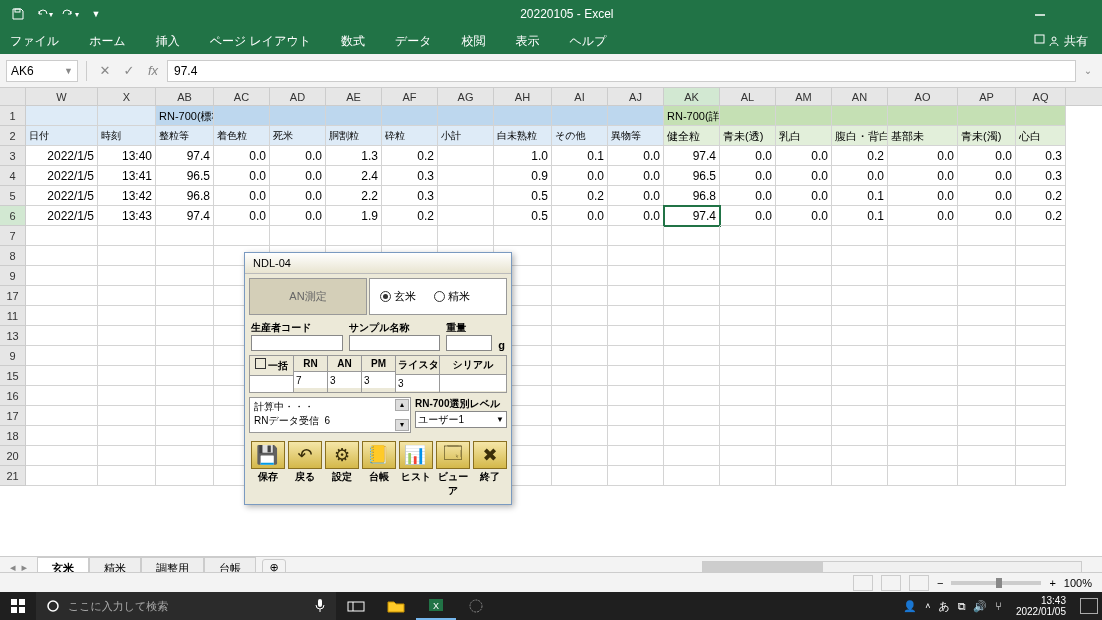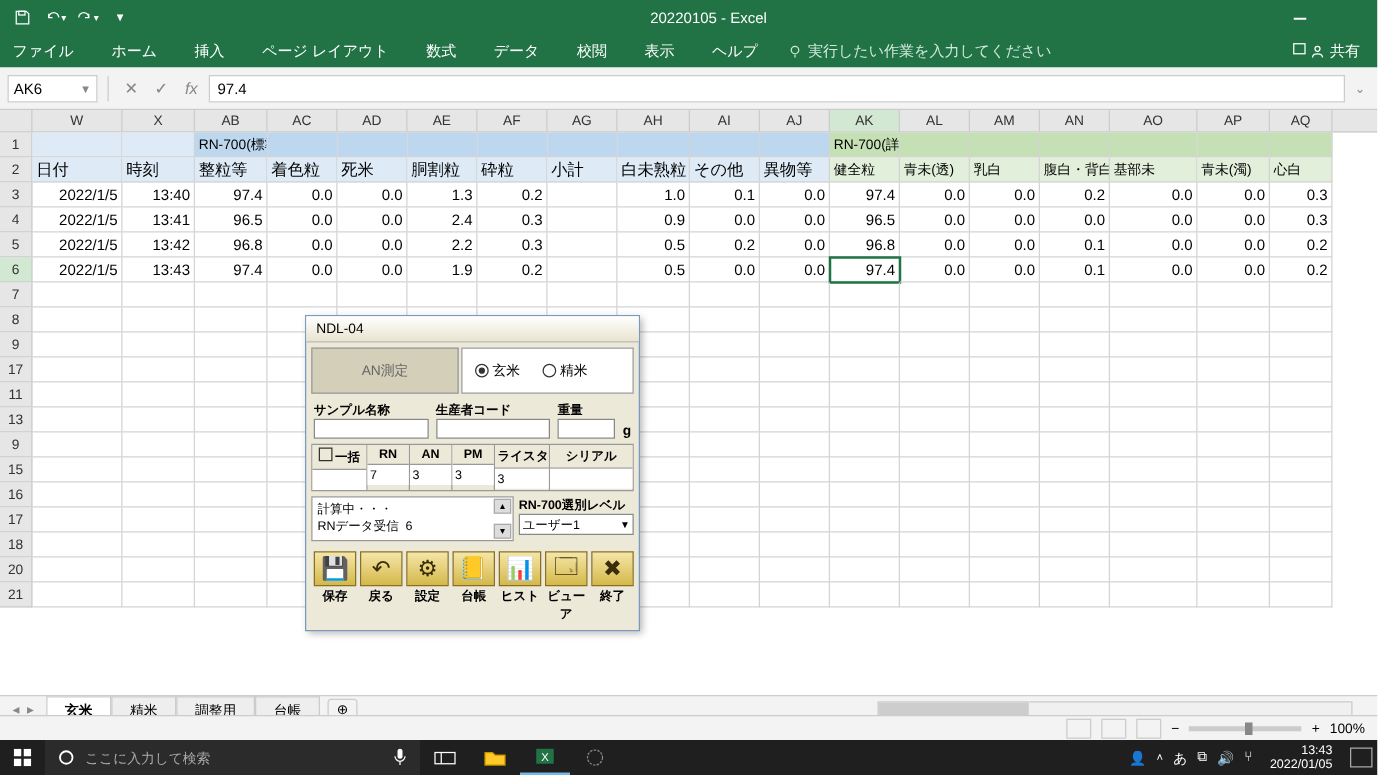--- a/index.html
+++ b/index.html
@@ -34,21 +34,21 @@
 .ch.active { background: #d2e8d2; }
 
 .row { display: flex; height: 20px; }
 .rh { width: 26px; background: #e6e6e6; border-right: 1px solid #ccc; border-bottom: 1px solid #ccc; text-align: center; font-size: 11px; line-height: 20px; color: #333; }
 .rh.active { background: #d2e8d2; }
 .cell { border-right: 1px solid #d4d4d4; border-bottom: 1px solid #d4d4d4; font-size: 12px; padding: 0 3px; line-height: 20px; overflow: hidden; white-space: nowrap; }
 .cell.r { text-align: right; }
 .cell.hdr1 { background: #c5e0b4; font-size: 11px; }
 .cell.hdr1b { background: #bdd7ee; font-size: 11px; }
 .cell.hdr2 { background: #e2efda; font-size: 11px; }
-.cell.hdr2b { background: #deebf7; font-size: 13px; }
+.cell.hdr2b { background: #deebf7; font-size: 10px; }
 .cell.active { outline: 2px solid #217346; outline-offset: -1px; background: #fff; }
 
 .sheet-tabs { position: absolute; bottom: 42px; left: 0; right: 0; height: 22px; background: #f3f3f3; border-top: 1px solid #ccc; display: flex; align-items: center; font-size: 11px; }
 .tab-nav { display: flex; gap: 6px; padding: 0 10px; color: #888; }
 .stab { padding: 3px 14px; border: 1px solid #ccc; background: #fff; border-bottom: none; position: relative; top: 1px; }
 .stab.active { background: #fff; border-bottom: 2px solid #217346; font-weight: bold; }
 .stab.inactive { background: #eee; }
 .stab-add { width: 24px; height: 18px; display: flex; align-items: center; justify-content: center; border: 1px solid #ccc; margin-left: 6px; border-radius: 3px; }
 .hscroll { flex: 1; display: flex; justify-content: flex-end; padding-right: 20px; }
 .hscroll-track { width: 380px; height: 14px; background: #f0f0f0; border: 1px solid #ccc; position: relative; }
@@ -166,27 +166,20 @@
   <div class="tab-group" id="ribbon-tabs">
       <div class="tab">ファイル</div>
       <div class="tab">ホーム</div>
       <div class="tab">挿入</div>
       <div class="tab">ページ レイアウト</div>
       <div class="tab">数式</div>
       <div class="tab">データ</div>
       <div class="tab">校閲</div>
       <div class="tab">表示</div>
       <div class="tab">ヘルプ</div>
-      <div class="tellme">
-        <svg width="12" height="12">
-          <circle cx="6" cy="5" r="3" fill="none" stroke="#d0e8db"></circle>
-          <line x1="6" y1="9" x2="6" y2="11" stroke="#d0e8db"></line>
-        </svg>
-        <span>実行したい作業を入力してください</span>
-      </div>
     </div>
   <div class="share">
     <svg width="12" height="12">
         <circle cx="6" cy="4" r="2" fill="none" stroke="#fff"></circle>
         <path d="M2 11c0-2 2-3 4-3s4 1 4 3" fill="none" stroke="#fff"></path>
       </svg>
     <span>共有</span>
   </div>
 </div>
 
@@ -730,25 +723,25 @@
             <span>玄米</span>
           </label>
         <label class="radio">
             <span class="radio-dot"></span>
             <span>精米</span>
           </label>
       </div>
     </div>
     <div class="dlg-fields">
       <div class="fld">
+          <div class="fld-lbl">生産者コード</div>
+          <div class="fld-in"></div>
+        </div>
+      <div class="fld">
           <div class="fld-lbl">サンプル名称</div>
-          <div class="fld-in"></div>
-        </div>
-      <div class="fld">
-          <div class="fld-lbl">生産者コード</div>
           <div class="fld-in"></div>
         </div>
       <div class="fld w">
           <div class="fld-lbl">重量</div>
           <div class="fld-in"></div>
         </div>
       <div class="fld-unit">g</div>
     </div>
     <div class="dlg-grid">
       <div class="gcol" style="width:44px">

